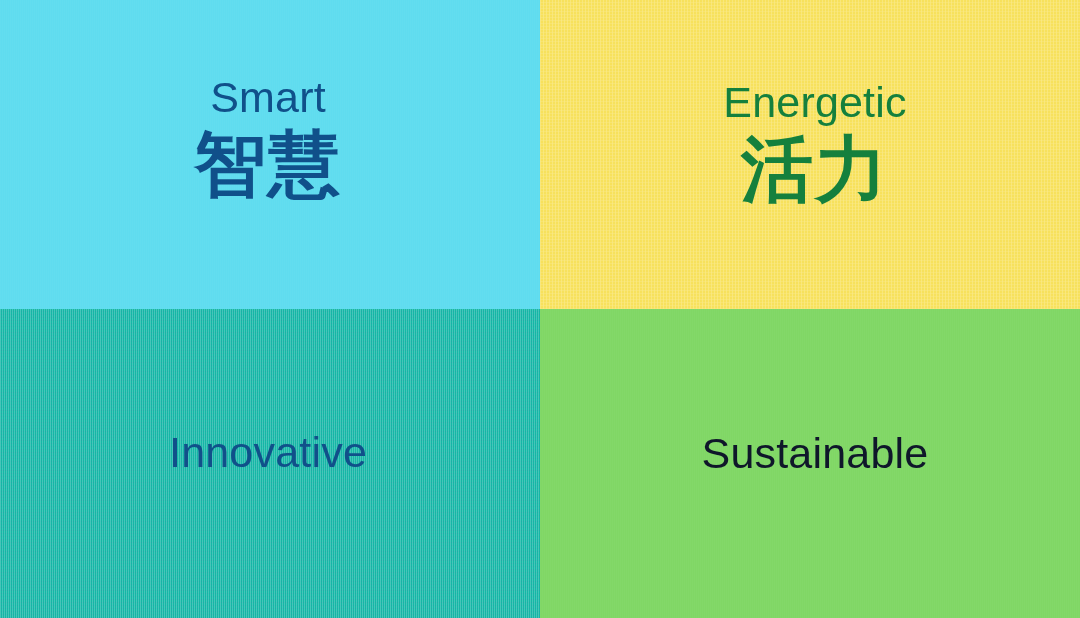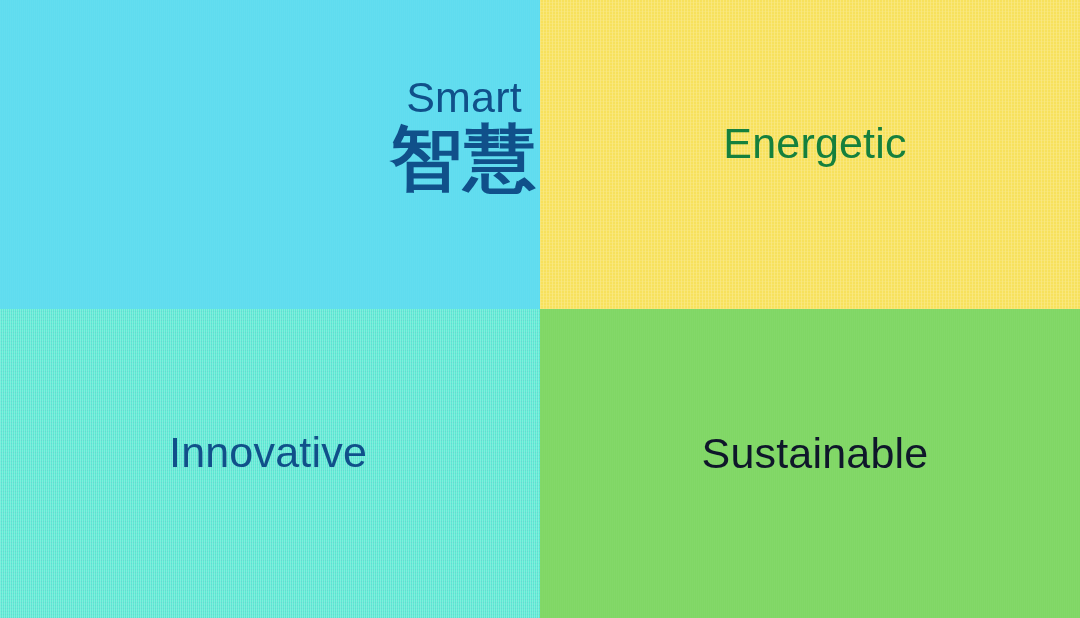--- a/index.html
+++ b/index.html
@@ -101,54 +101,55 @@
   .label-en {
     font-family: "Liberation Sans", "DejaVu Sans", sans-serif;
     font-size: 43px;
     font-weight: 400;
     letter-spacing: 0.2px;
     line-height: 1.05;
     white-space: nowrap;
   }
 
   .label-zh {
-    font-family: Liberation Mono, monospace;
+    font-family: Liberation Sans, sans-serif;
     font-size: 72px;
     font-weight: 700;
     letter-spacing: 2px;
     line-height: 1.06;
     margin-top: 6px;
     white-space: nowrap;
   }
 
   
   .q-cyan   .text-block { transform: translateX(-2px)  translateY(-16px); }
   .q-yellow .text-block { transform: translateX(5px)   translateY(-11px); }
   .q-purple .text-block { transform: translateX(-2px)  translateY(-11px); }
   .q-green  .text-block { transform: translateX(5px)   translateY(-10px); }
 </style>
 </head>
 <body>
 
 <div class="board">
 
-  <div class="quadrant q-cyan" style="background-color: rgb(95, 220, 239); color: rgb(16, 80, 138); align-items: flex-end;">
+  <div class="quadrant q-cyan" style="background-color: rgb(95, 220, 239); color: rgb(16, 80, 138);">
     <div class="text-block">
       <div class="label-en">Smart</div>
       <div class="label-zh">智慧</div>
     </div>
   </div>
 
   <div class="quadrant q-yellow" style="background-color: rgb(247, 225, 92); color: #15803d;">
     <div class="text-block">
       <div class="label-en">Energetic</div>
+      <div class="label-zh">活力</div>
     </div>
   </div>
 
-  <div class="quadrant q-purple" style="background-color: #5eead4; color: rgb(16, 80, 138);">
+  <div class="quadrant q-purple" style="background-color: #14b8a6; color: rgb(16, 80, 138);">
     <div class="text-block">
       <div class="label-en">Innovative</div>
     </div>
   </div>
 
   <div class="quadrant q-green" style="background-color: rgb(128, 215, 101); color: #0f172a;">
     <div class="text-block">
       <div class="label-en">Sustainable</div>
     </div>
   </div>

